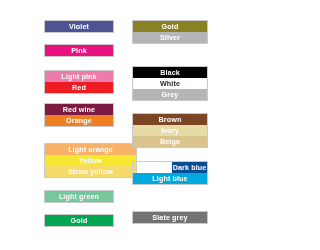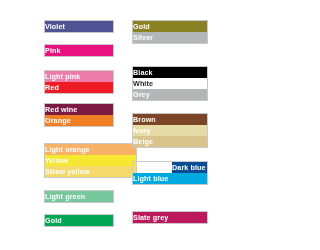--- a/index.html
+++ b/index.html
@@ -30,20 +30,21 @@
   .swatch-group {
     position: absolute;
     box-sizing: border-box;
     border: 1px solid #c9c9c9;
     overflow: hidden;
   }
   .swatch-row {
     box-sizing: border-box;
     height: 11px;
     line-height: 11px;
+    text-align: center;
     font-size: 7.2px;
     font-weight: bold;
     letter-spacing: 0.1px;
     white-space: nowrap;
     overflow: hidden;
   }
 </style>
 </head>
 <body>
 
@@ -88,16 +89,16 @@
       <div class="swatch-group" style="top: 113px; left: 0px; width: 76px; border-color: rgb(201, 201, 201);">
         <div class="swatch-row" style="background: rgb(123, 69, 38); color: rgb(255, 255, 255);">Brown</div>
         <div class="swatch-row" style="background: rgb(230, 219, 164); color: rgb(255, 255, 255);">Ivory</div>
         <div class="swatch-row" style="background: rgb(217, 196, 142); color: rgb(255, 255, 255);">Beige</div>
       </div>
       <div class="swatch-group" style="top: 161px; left: 0px; width: 76px; border-color: rgb(201, 201, 201);">
         <div class="swatch-row" style="background: rgb(10, 76, 148); color: rgb(255, 255, 255); margin-left: 39px;">Dark blue</div>
         <div class="swatch-row" style="background: rgb(0, 169, 224); color: rgb(255, 255, 255);">Light blue</div>
       </div>
       <div class="swatch-group" style="top: 211px; left: 0px; width: 76px; border-color: rgb(201, 201, 201);">
-        <div class="swatch-row" style="background: #be185d; color: rgb(255, 255, 255);">Slate grey</div>
+        <div class="swatch-row" style="background: #737373; color: rgb(255, 255, 255);">Slate grey</div>
       </div>
     </div>
   </div>
 
 </body></html>

